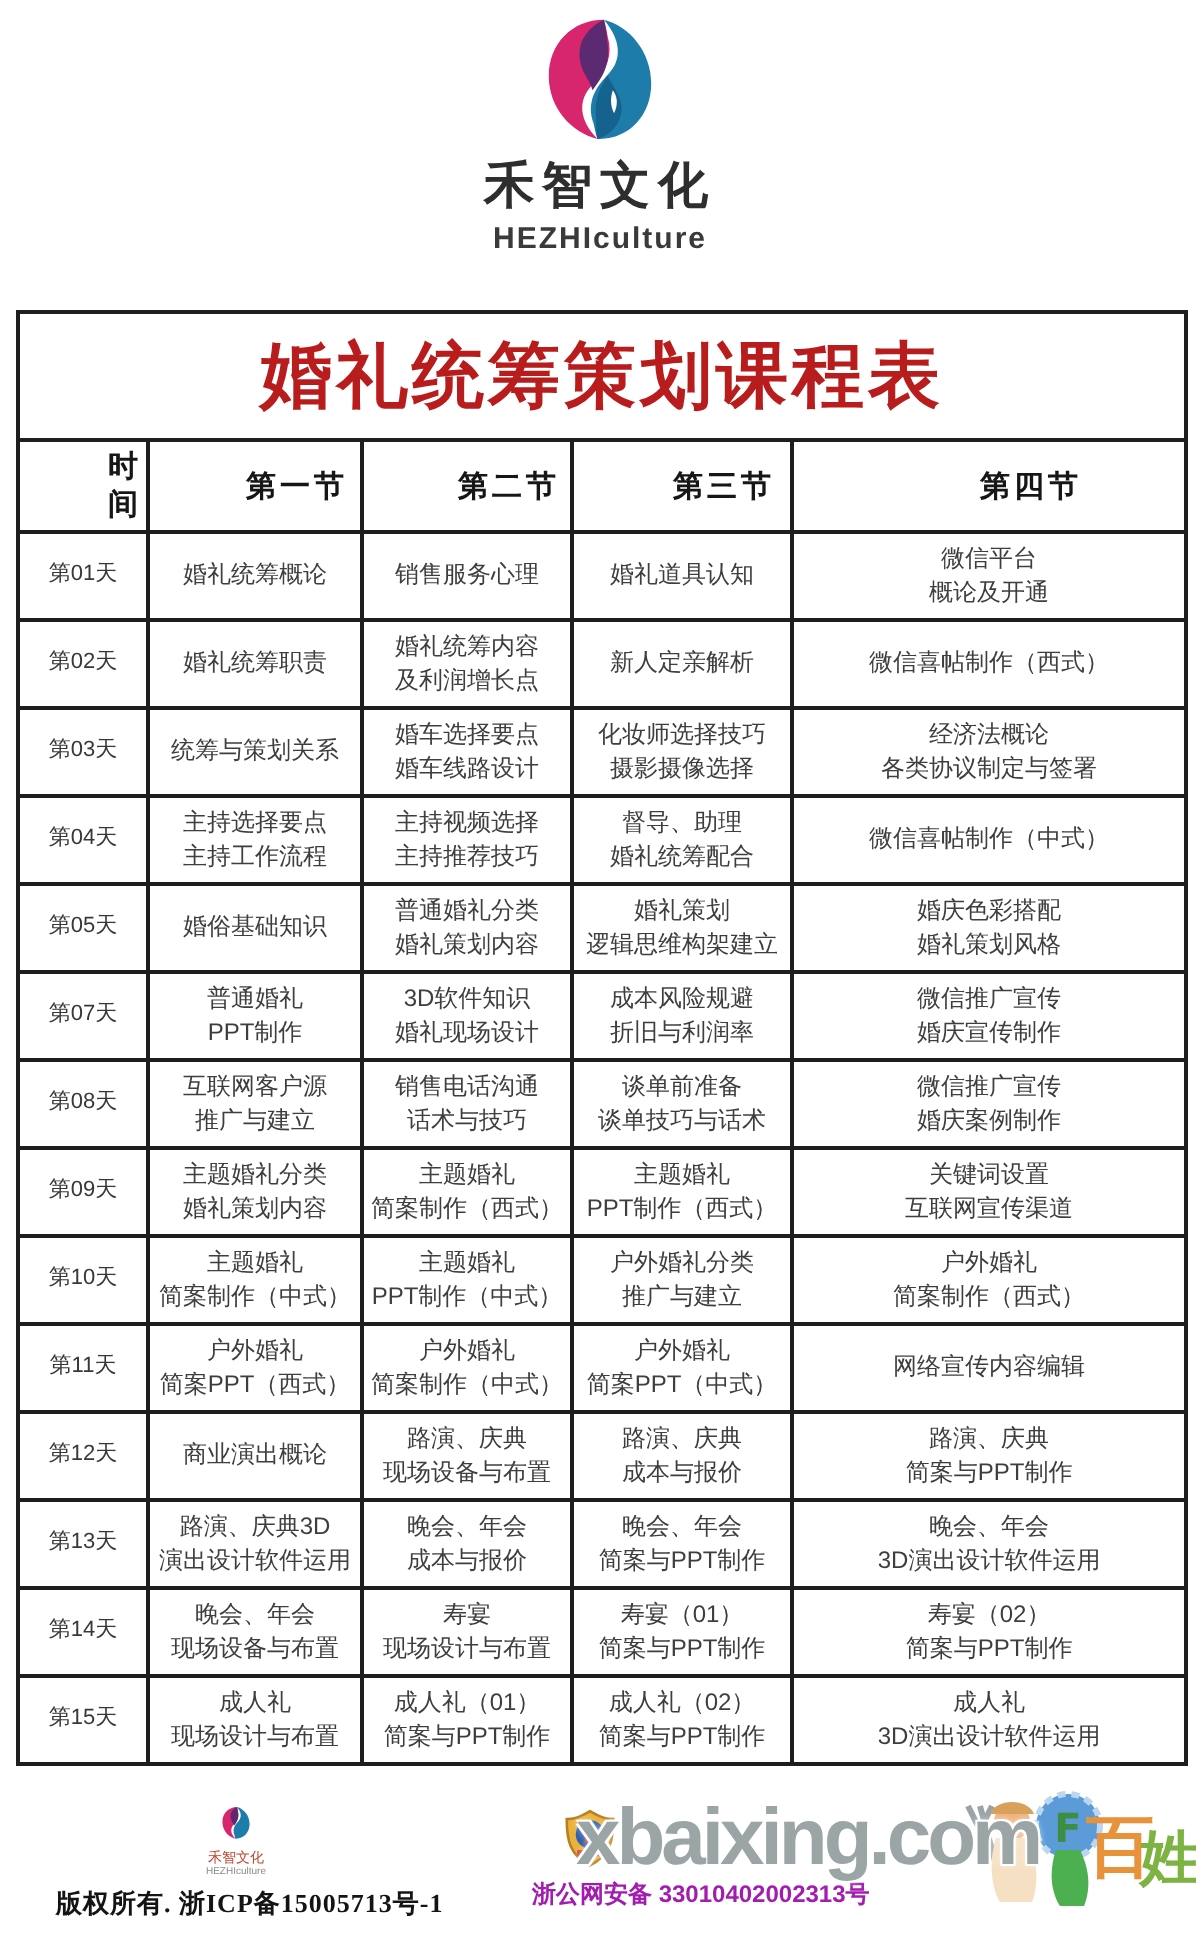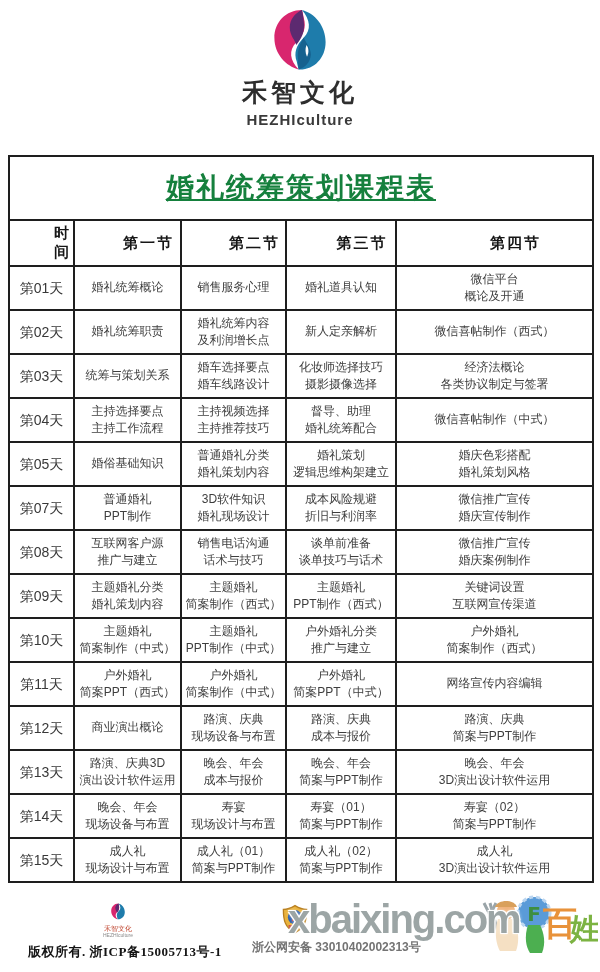--- a/index.html
+++ b/index.html
@@ -12,39 +12,39 @@
   .brand-top{position:absolute;top:8px;left:0;width:600px;text-align:center;}
   .brand-top svg{display:block;margin:0 auto;}
   .brand-cn{font-size:25px;font-weight:600;letter-spacing:4px;color:#2e2e2e;margin-top:4px;}
   .brand-en{font-size:15px;font-weight:600;letter-spacing:1px;color:#3a3a3a;margin-top:2px;}
   
   .tbl-wrap{position:absolute;left:8px;top:155px;width:584px;}
   table{border-collapse:collapse;table-layout:fixed;width:584px;}
   td,th{border:2px solid #1e1e1e;text-align:center;vertical-align:middle;padding:2px 1px;}
   .title-cell{
     height:58px;font-family:"Liberation Serif","DejaVu Serif",serif;
-    font-size:28px;font-weight:600;letter-spacing:2px;color:#15803d;text-decoration:underline;
+    font-size:36px;font-weight:600;letter-spacing:2px;color:#b91c1c;
   }
   th{height:40px;font-size:15px;font-weight:bold;color:#161616;letter-spacing:2px;padding-left:43px;}
   td{height:38px;font-size:12px;line-height:1.45;color:#3e3e3e;white-space:pre-line;}
-  td.day{font-size:14px;color:#383838;}
+  td.day{font-size:11px;color:#383838;}
   
   .foot{position:absolute;left:0;top:893px;width:600px;height:79px;}
   .foot-logo{position:absolute;left:88px;top:10px;width:60px;text-align:center;}
   .foot-logo-cn{font-size:7px;color:#c0452f;line-height:1.1;margin-top:1px;}
   .foot-logo-en{font-size:5px;color:#8a8a8a;line-height:1.1;}
   .copyright{
     position:absolute;left:28px;top:50px;width:230px;
     font-family:"Liberation Serif","DejaVu Serif",serif;
     font-size:13px;font-weight:bold;color:#141414;letter-spacing:0.5px;
   }
   .badge{position:absolute;left:282px;top:10px;}
   .security{
-    position:absolute;left:252px;top:46px;width:210px;
-    font-size:12px;font-weight:bold;color:#737373;
+    position:absolute;left:266px;top:46px;width:210px;
+    font-size:12px;font-weight:bold;color:#a21caf;
   }
   .mascot{position:absolute;left:472px;top:2px;}
   .baixing-char-1{font-size:34px;font-weight:bold;fill:#e8923a;font-family:"DejaVu Sans",sans-serif;}
   .baixing-char-2{font-size:30px;font-weight:bold;fill:#7cb342;font-family:"DejaVu Sans",sans-serif;}
   .wm-big{
     position:absolute;left:288px;top:4px;
     font-size:40px;font-weight:bold;letter-spacing:-2px;
     color:rgba(128,140,140,0.78);
     text-shadow:-1px -1px 0 #fff,1px -1px 0 #fff,-1px 1px 0 #fff,1px 1px 0 #fff,0 0 4px #fff;
     white-space:nowrap;z-index:5;

